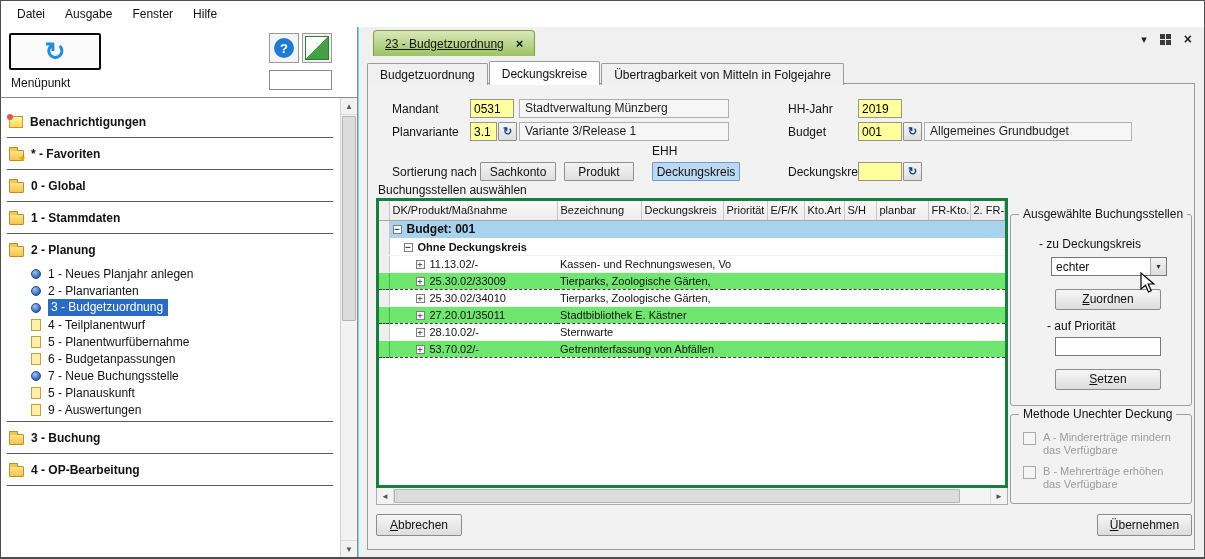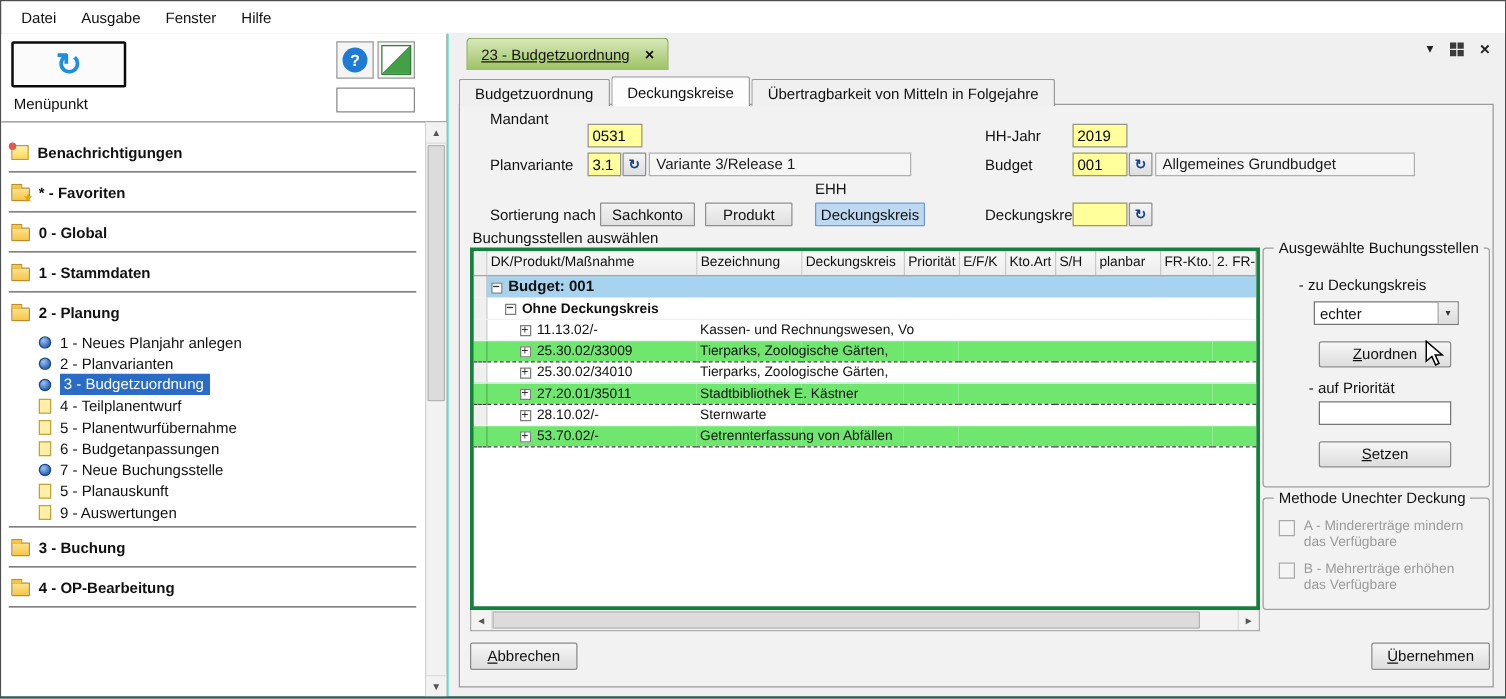--- a/index.html
+++ b/index.html
@@ -85,21 +85,21 @@
   tr.wrow td { border-bottom:1px solid #f1f1f1; }
   .expbox { display:inline-block; width:9px; height:9px; border:1px solid #7e7e7e; background:#fff; font-size:9px; line-height:7px; text-align:center; vertical-align:1px; margin-right:5px; color:#333; font-family:"DejaVu Sans Mono",monospace; cursor:pointer; }
 
   .hscroll { position:absolute; left:8px; top:404px; width:632px; height:17px; background:#f3f3f3; border:1px solid #adadad; border-top:none; display:flex; align-items:stretch; }
   .hbtn { width:17px; display:flex; align-items:center; justify-content:center; font-size:8px; color:#555; cursor:pointer; }
   .hbtn.left { border-right:1px solid #dcdcdc; }
   .hbtn.right { border-left:1px solid #dcdcdc; margin-left:auto; }
   .hthumb { width:566px; background:#dcdcdc; border:1px solid #b4b4b4; margin:1px 0; border-radius:1px; cursor:grab; }
 
   
-  .group { position:absolute; border:1px solid #9e9e9e; border-radius:3px; background:#f2f2f2; }
+  .group { position:absolute; border:1px solid #9e9e9e; border-radius:3px; background:#f2f2f2;margin-top:16px; }
   .group-title { position:absolute; top:-8px; left:8px; background:#f2f2f2; padding:0 4px; white-space:nowrap; }
   .g-label { position:absolute; white-space:nowrap; }
   .combo { position:absolute; height:19px; background:#fff; border:1px solid #767676; display:flex; align-items:center; cursor:pointer; }
   .combo-text { flex:1; padding:0 4px; overflow:hidden; }
   .combo-btn { width:16px; align-self:stretch; background:linear-gradient(#f2f2f2,#dddddd); border-left:1px solid #a8a8a8; display:flex; align-items:center; justify-content:center; font-size:8px; color:#333; }
   .btn { position:absolute; display:block; text-align:center; background:linear-gradient(#f6f6f6,#dddddd); border:1px solid #8b8b8b; border-radius:2px; font-size:12px; font-family:"Liberation Sans",sans-serif; cursor:pointer; line-height:19px; }
   .btn::first-letter { text-decoration:underline; }
   .text-input { position:absolute; height:19px; background:#fff; border:1px solid #767676; padding:0 3px; font-size:12px; font-family:"Liberation Sans",sans-serif; }
   .cb-row { position:absolute; left:12px; display:flex; gap:7px; }
   .cb-box { width:13px; height:13px; background:#f5f5f5; border:1px solid #a9a9a9; flex:none; margin-top:1px; }
@@ -240,22 +240,23 @@
 
     <div class="content">
       <div class="subtabs">
         <div class="subtab">Budgetzuordnung</div>
         <div class="subtab active">Deckungskreise</div>
         <div class="subtab">Übertragbarkeit von Mitteln in Folgejahre</div>
       </div>
 
       <div class="pane">
 
-        <span class="f-label" style="left:24px; top:4px;">Mandant</span>
+        <span class="f-label" style="left:24px; top:18px;">Mandant</span>
         <input class="yellow-input" style="left: 102px; top: 15px; width: 44px;" value="0531">
+        <div class="ro-field" style="left:151px; top:15px; width:210px;">Stadtverwaltung Münzberg</div>
         <span class="f-label" style="left:420px; top:18px;">HH-Jahr</span>
         <input class="yellow-input" style="left: 490px; top: 15px; width: 44px;" value="2019">
 
         <span class="f-label" style="left:24px; top:41px;">Planvariante</span>
         <input class="yellow-input" style="left: 102px; top: 38px; width: 27px;" value="3.1">
         <div class="lookup-btn" style="left:130px; top:38px;">
             <span>↻</span>
           </div>
         <div class="ro-field" style="left:151px; top:38px; width:210px;">Variante 3/Release 1</div>
         <span class="f-label" style="left:420px; top:41px;">Budget</span>

